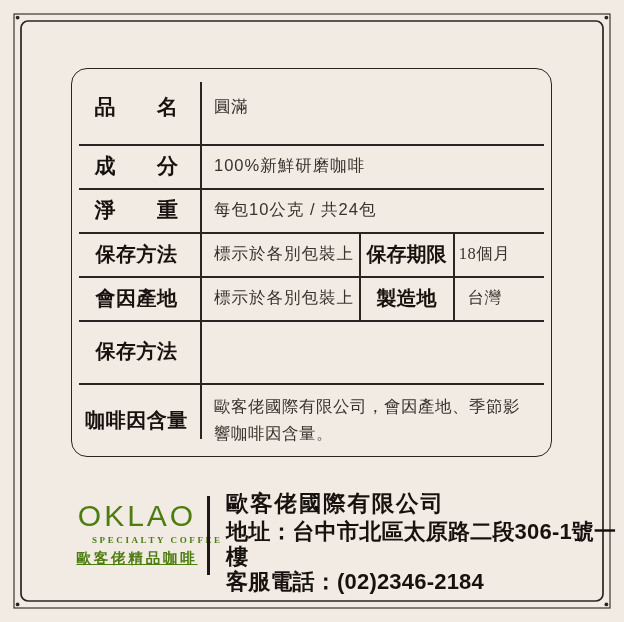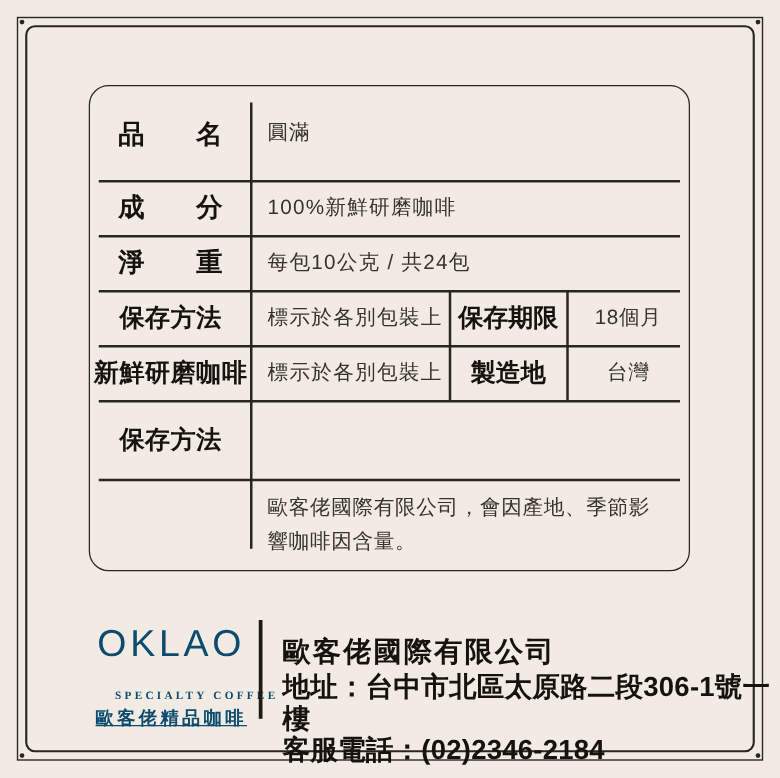--- a/index.html
+++ b/index.html
@@ -30,33 +30,33 @@
   .vdiv.v2{left:287px;top:163px;height:88px;}
   .vdiv.v3{left:381px;top:163px;height:88px;}
 
   .cell{position:absolute;display:flex;align-items:center;}
   .label-cell{left:0;width:129px;justify-content:center;
     font-weight:700;font-size:20px;color:var(--label);letter-spacing:.5px;}
   .spread{display:flex;justify-content:space-between;width:84px;font-size:21px;}
   .value-cell{left:142px;font-size:16.5px;color:var(--value);letter-spacing:1px;}
   .value-col{flex-direction:column;align-items:flex-start;justify-content:center;line-height:27px;letter-spacing:.5px;}
   .mini-label{left:288px;width:93px;justify-content:center;font-weight:700;font-size:20px;color:var(--label);}
-  .mini-value{left:382px;width:97px;justify-content:center;font-size:16.5px;color:var(--value);letter-spacing:.5px;}
+  .mini-value{left:364px;width:97px;justify-content:center;font-size:16.5px;color:var(--value);letter-spacing:.5px;font-family:Liberation Serif, serif;}
 
   .rt1{top:0;height:75px;} .rt2{top:75px;height:44px;} .rt3{top:119px;height:44px;}
   .rt4{top:163px;height:44px;} .rt5{top:207px;height:44px;}
   .rt6{top:251px;height:63px;} .rt7{top:314px;height:74px;}
 
   
-  .logo-block{position:absolute;left:76px;top:501px;width:122px;text-align:center;color:#0c4a6e;}
+  .logo-block{position:absolute;left:76px;top:501px;width:122px;text-align:center;color:#4d7c0f;}
   .logo-brand{font-size:30px;font-weight:400;letter-spacing:3px;line-height:30px;}
-  .logo-sub{font-family:"Liberation Serif","DejaVu Serif",serif;font-size:9px;font-weight:600;letter-spacing:2.6px;margin-top:20px;white-space:nowrap;padding-left:16px;}
+  .logo-sub{font-family:"Liberation Serif","DejaVu Serif",serif;font-size:9px;font-weight:600;letter-spacing:2.6px;margin-top:4px;white-space:nowrap;padding-left:16px;}
   .logo-cjk{font-size:14.5px;font-weight:700;letter-spacing:2.8px;margin-top:4px;white-space:nowrap;text-decoration:underline;}
   .footer-divider{position:absolute;left:207px;top:496px;width:2.5px;height:79px;background:#1e1915;}
-  .company-block{position:absolute;left:226px;top:507px;color:var(--label);}
+  .company-block{position:absolute;left:226px;top:489px;color:var(--label);}
   .company-name{font-size:22.5px;font-weight:700;letter-spacing:1.8px;line-height:30px;}
   .company-line{font-size:22px;font-weight:700;line-height:25px;letter-spacing:.2px;}
 </style>
 </head>
 <body>
 
 <svg class="frame-svg" width="624" height="622" viewBox="0 0 624 622">
   <rect x="14" y="14" width="596" height="594" fill="none" stroke="#2b2522" stroke-width="1.1"></rect>
   <path d="M 21 28 A 7 7 0 0 1 28 21 L 596 21 A 7 7 0 0 1 603 28 L 603 594 A 7 7 0 0 1 596 601 L 28 601 A 7 7 0 0 1 21 594 Z" fill="none" stroke="#2b2522" stroke-width="1.7"></path>
   <circle cx="17.6" cy="17.6" r="1.9" fill="#2b2522"></circle>
@@ -101,27 +101,28 @@
         <span>重</span>
       </span>
   </div>
   <div class="cell value-cell rt3">每包10公克 / 共24包</div>
 
   <div class="cell label-cell rt4">保存方法</div>
   <div class="cell value-cell rt4">標示於各別包裝上</div>
   <div class="cell mini-label rt4">保存期限</div>
   <div class="cell mini-value rt4">18個月</div>
 
-  <div class="cell label-cell rt5">新鮮研磨咖啡</div>
+  <div class="cell label-cell rt5">會因產地</div>
   <div class="cell value-cell rt5">標示於各別包裝上</div>
   <div class="cell mini-label rt5">製造地</div>
   <div class="cell mini-value rt5">台灣</div>
 
   <div class="cell label-cell rt6">保存方法</div>
 
+  <div class="cell label-cell rt7">咖啡因含量</div>
   <div class="cell value-cell value-col rt7">
     <span>歐客佬國際有限公司，會因產地、季節影</span>
     <span>響咖啡因含量。</span>
   </div>
 </div>
 
 <div class="logo-block">
   <div class="logo-brand">OKLAO</div>
   <div class="logo-sub">SPECIALTY COFFEE</div>
   <div class="logo-cjk">歐客佬精品咖啡</div>

